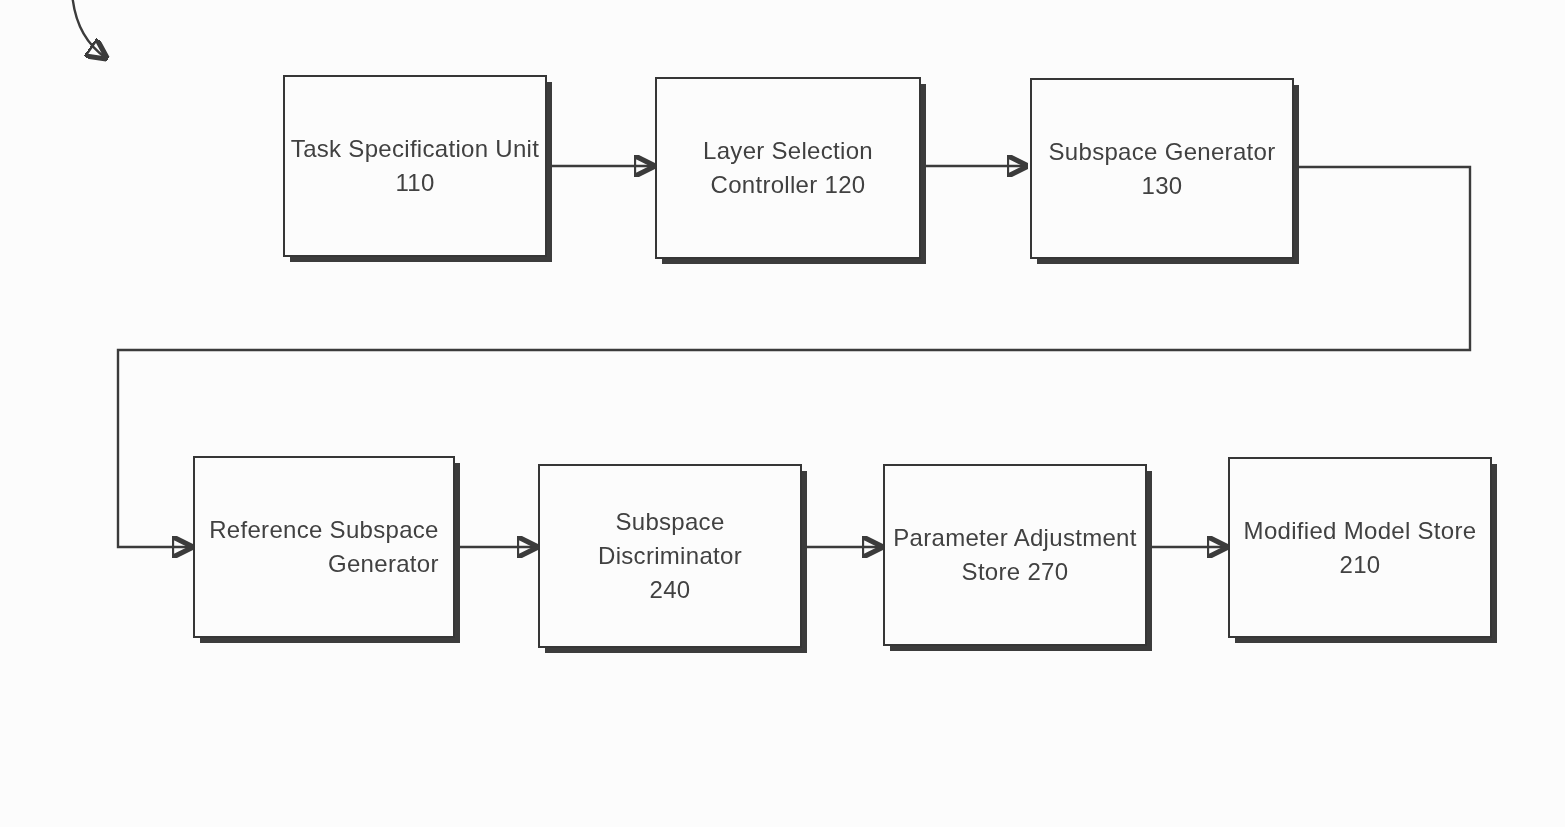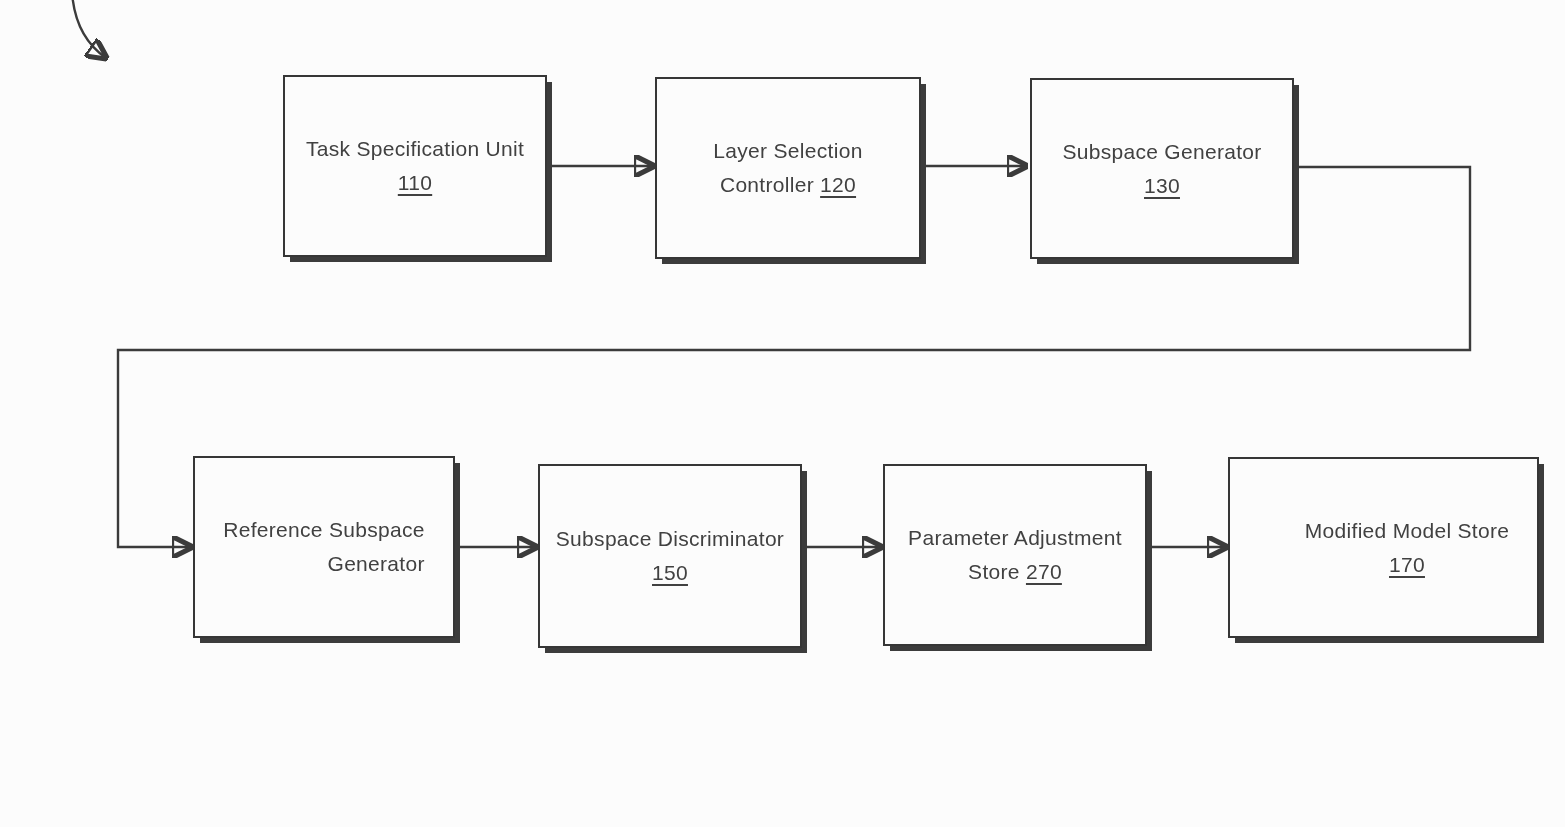--- a/index.html
+++ b/index.html
@@ -19,26 +19,25 @@
   .box {
     position: absolute;
     background: #ffffff;
     border: 2px solid #343434;
     box-shadow: 6px 6px 0 -1px #3b3b3b;
     display: flex;
     align-items: center;
     justify-content: center;
     text-align: center;
     color: #404040;
-    font-size: 21px;
+    font-size: 24px;
     line-height: 34px;
     letter-spacing: 0.3px;
   }
   .ref {
-    text-decoration: underline;
     text-underline-offset: 4px;
     text-decoration-thickness: 1.5px;
   }
   svg.connectors {
     position: absolute;
     left: 0;
     top: 0;
     pointer-events: none;
   }
   svg.connectors path, svg.connectors polyline {
@@ -98,31 +97,31 @@
   <div class="box" style="left:193px; top:456px; width:258px; height:178px;text-align:right;">
     <div>
       <div><span>Reference Subspace</span></div>
       <div><span>Generator</span></div>
     </div>
   </div>
 
   <div class="box" style="left:538px; top:456px; width:260px; height:180px;margin-top:8px;">
     <div>
       <div><span>Subspace Discriminator</span></div>
-      <div><span class="ref">150</span></div>
+      <div><span class="ref">240</span></div>
     </div>
   </div>
 
   <div class="box" style="left:883px; top:464px; width:260px; height:178px;">
     <div>
       <div><span>Parameter Adjustment</span></div>
       <div><span>Store</span>&nbsp;<span class="ref">270</span></div>
     </div>
   </div>
 
-  <div class="box" style="left:1228px; top:457px; width:260px; height:177px;padding-left:47px;">
+  <div class="box" style="left:1228px; top:457px; width:260px; height:177px;">
     <div>
       <div><span>Modified Model Store</span></div>
-      <div><span class="ref">170</span></div>
+      <div><span class="ref">210</span></div>
     </div>
   </div>
 
 </div>
 
 </body></html>

